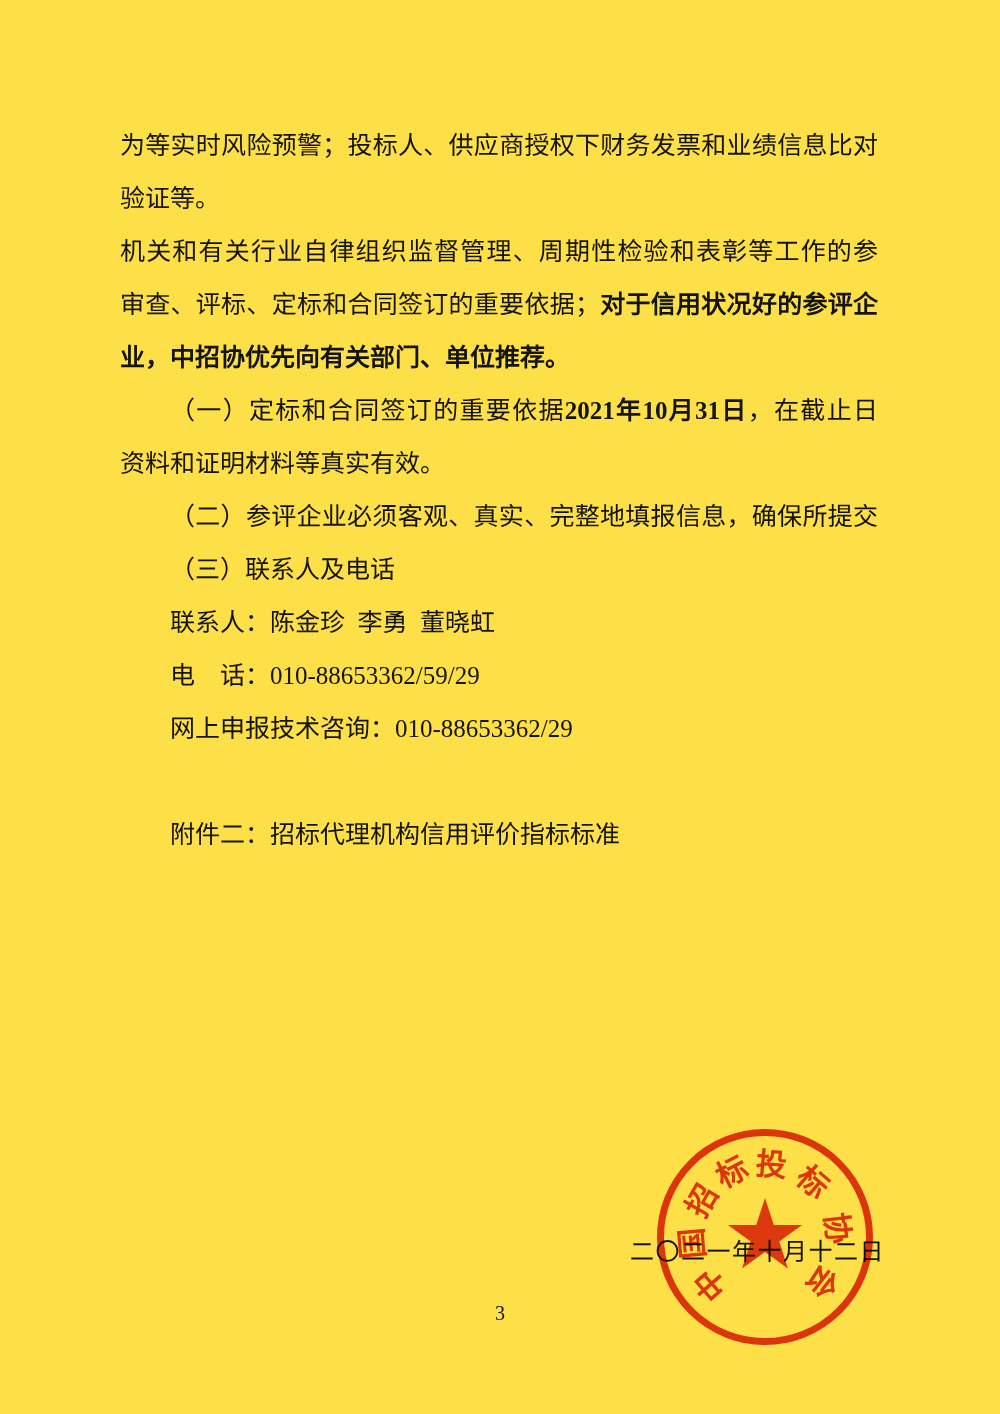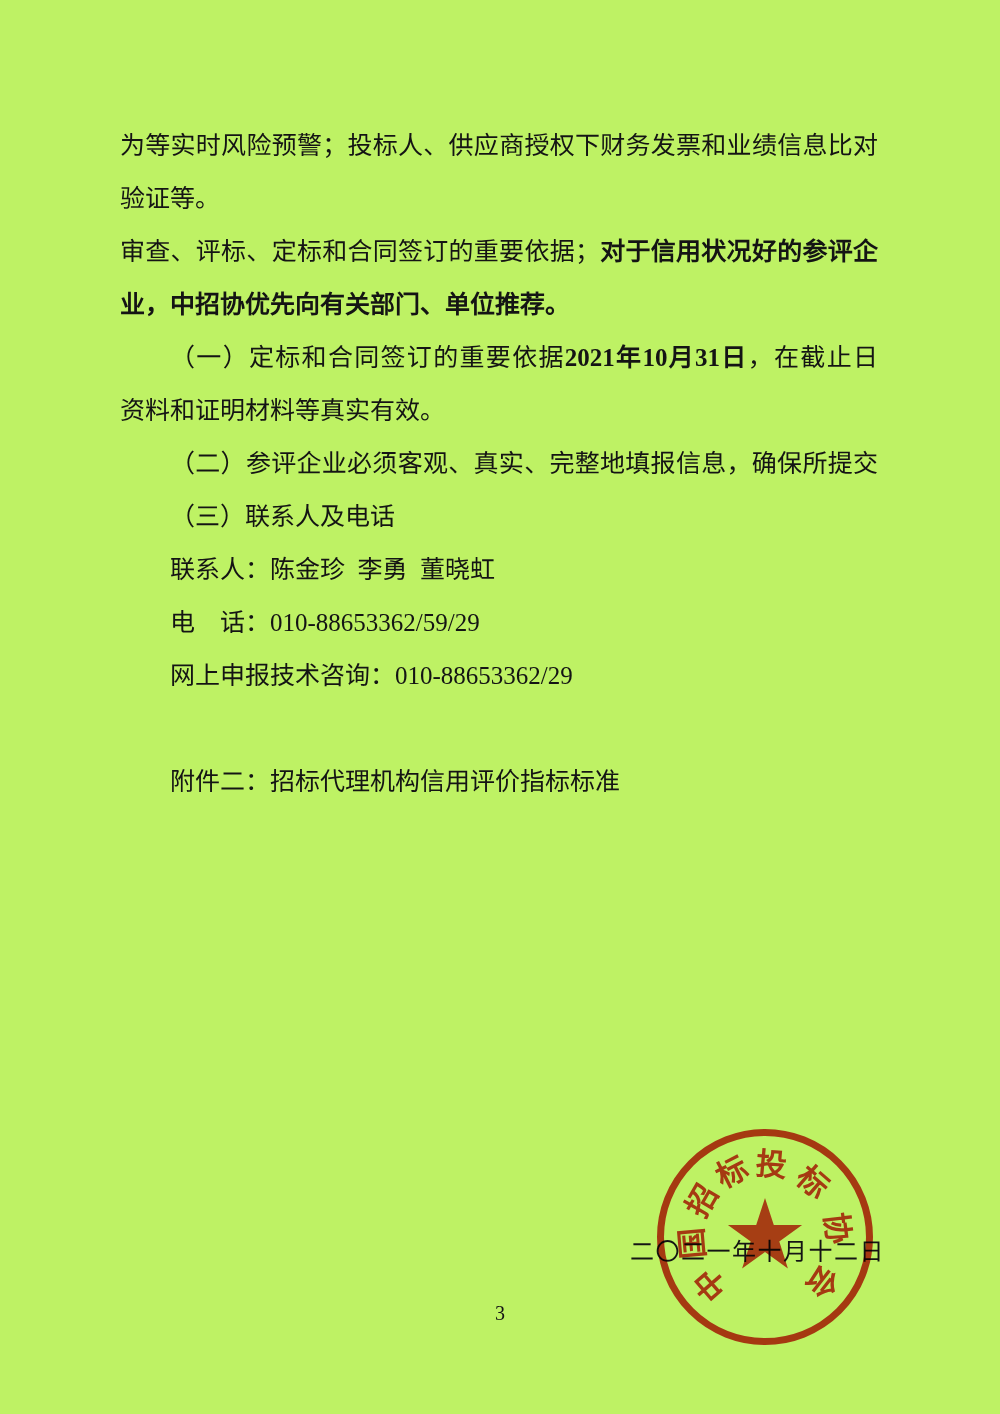--- a/index.html
+++ b/index.html
@@ -1,18 +1,18 @@
 <!DOCTYPE html>
 <html lang="zh-CN"><head>
 <meta charset="utf-8">
 <style>
   html,body{margin:0;padding:0;background:#888;}
   .page{
     position:relative;width:1000px;height:1414px;margin:0 auto;
-    background:#bef264;overflow:hidden;
+    background:#fde047;overflow:hidden;
     font-family:"Liberation Serif","DejaVu Serif",serif;
     color:#141414;
   }
   .content{
     position:absolute;left:120px;top:119px;width:758px;
     font-size:25px;line-height:53px;
   }
   .line{text-align:justify;}
   .line.jl{text-align-last:justify;}
   .line.ind{text-indent:2em;}
@@ -57,20 +57,21 @@
 </style>
 </head>
 <body>
 
 <div class="page">
 
   <div class="content">
     <div class="line jl">为等实时风险预警；投标人、供应商授权下财务发票和业绩信息比对</div>
     <div class="line">验证等。</div>
 
+    <div class="line jl">机关和有关行业自律组织监督管理、周期性检验和表彰等工作的参</div>
     <div class="line jl"><span>审查、评标、定标和合同签订的重要依据；</span><b>对于信用状况好的参评企</b></div>
     <div class="line"><b>业，中招协优先向有关部门、单位推荐。</b></div>
 
 
     <div class="line jl ind"><span>（一）定标和合同签订的重要依据</span><b>2021年10月31日</b><span>，在截止日</span></div>
     <div class="line">资料和证明材料等真实有效。</div>
 
     <div class="line jl ind">（二）参评企业必须客观、真实、完整地填报信息，确保所提交</div>
 
     <div class="line ind">（三）联系人及电话</div>

